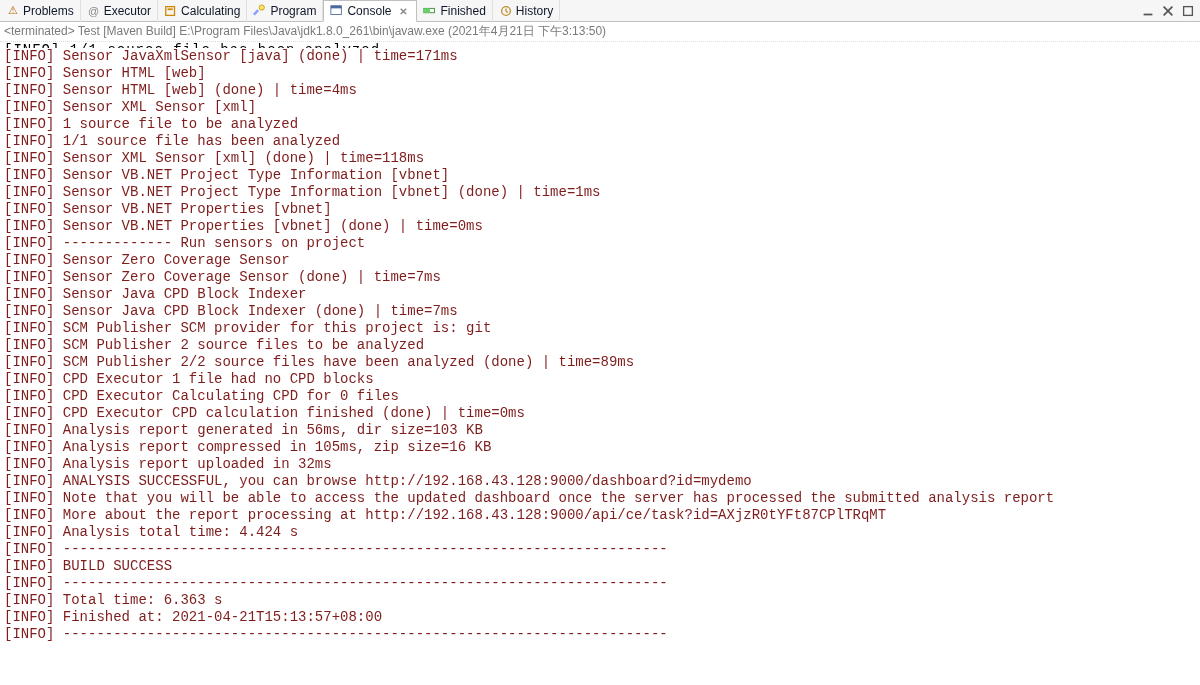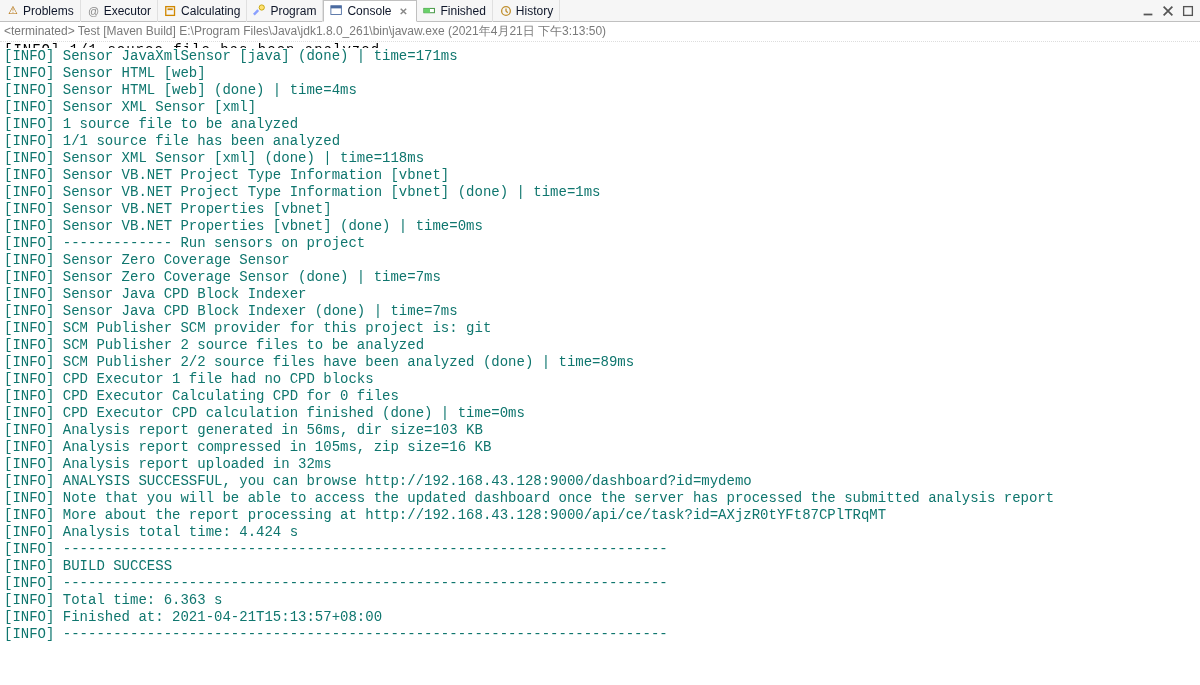--- a/index.html
+++ b/index.html
@@ -10,21 +10,21 @@
   .tab.active { background:#fff; border-top:1px solid #c0c0c0; border-left:1px solid #c0c0c0; border-right:1px solid #c0c0c0; border-bottom:1px solid #fff; margin-bottom:-1px; font-weight:bold; }
   .tab.active .tab-label { font-weight:normal; }
   .tab .tab-label { color:#0f172a; }
   .tab-icon { width:14px; height:14px; display:inline-flex; align-items:center; justify-content:center; font-size:11px; }
   .tab-spacer { flex:1; }
   .titlebar-icons { display:flex; align-items:center; gap:4px; padding-right:4px; }
   .tbicon { width:16px; height:16px; display:inline-flex; align-items:center; justify-content:center; color:#555; cursor:pointer; }
 
   .status-line { padding:1px 4px; color:#7a7a7a; font-size:12px; border-bottom:1px dotted #ddd; }
 
-  .console { font-family: Consolas, "Courier New", monospace; font-size:14px; line-height:17px; white-space:pre; padding:0 4px 4px 4px; color:#0f766e; letter-spacing:0px; }
+  .console { font-family: Consolas, "Courier New", monospace; font-size:14px; line-height:17px; white-space:pre; padding:0 4px 4px 4px; color:#7f1d1d; letter-spacing:0px; }
   .truncated-line { color:#000; letter-spacing:1px; }
 
   
   .ic-problems { color:#b06a00; }
   .ic-javadoc  { color:#8a8a8a; }
   .ic-decl     { color:#d08800; }
   .ic-search   { color:#7a7aff; }
   .ic-console  { color:#4a6aa0; }
   .ic-progress { color:#2a8a2a; }
   .ic-history  { color:#c09030; }

